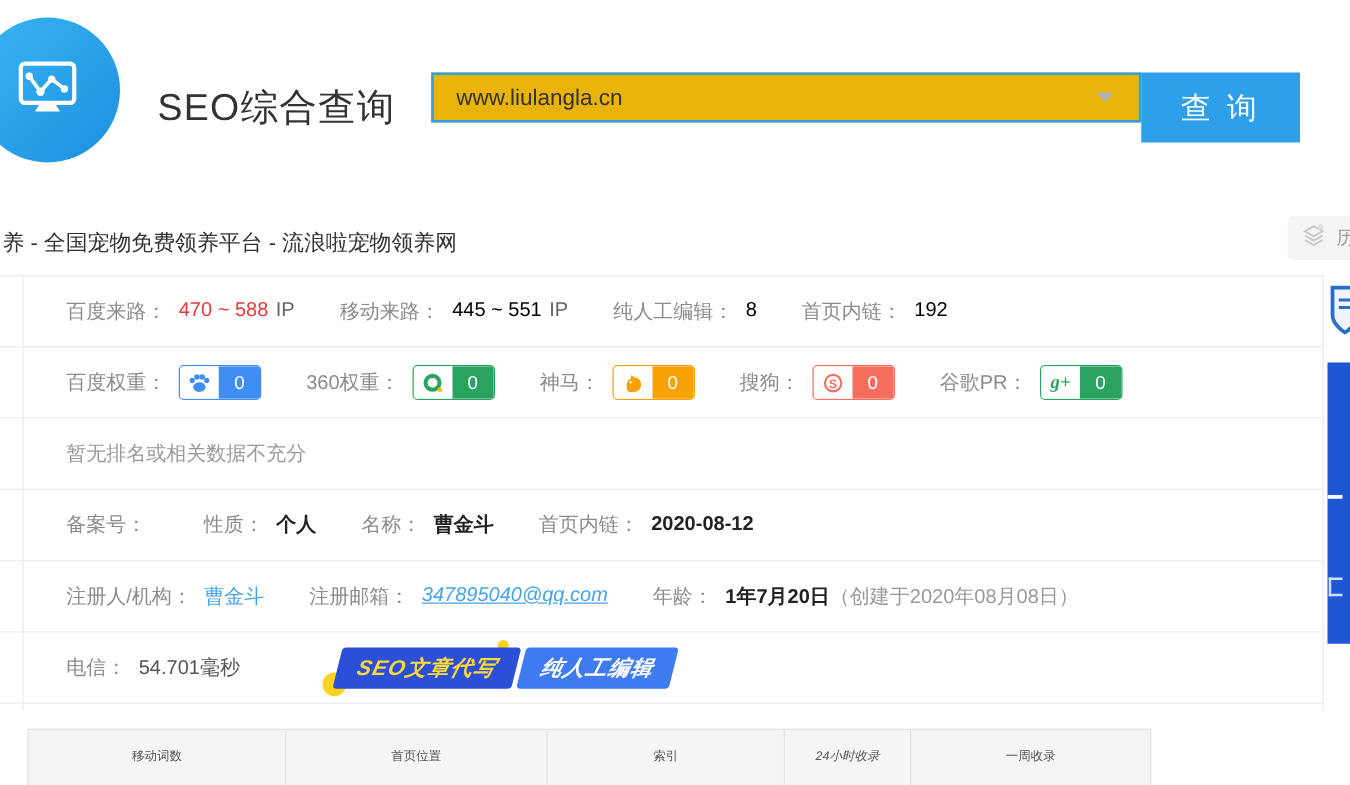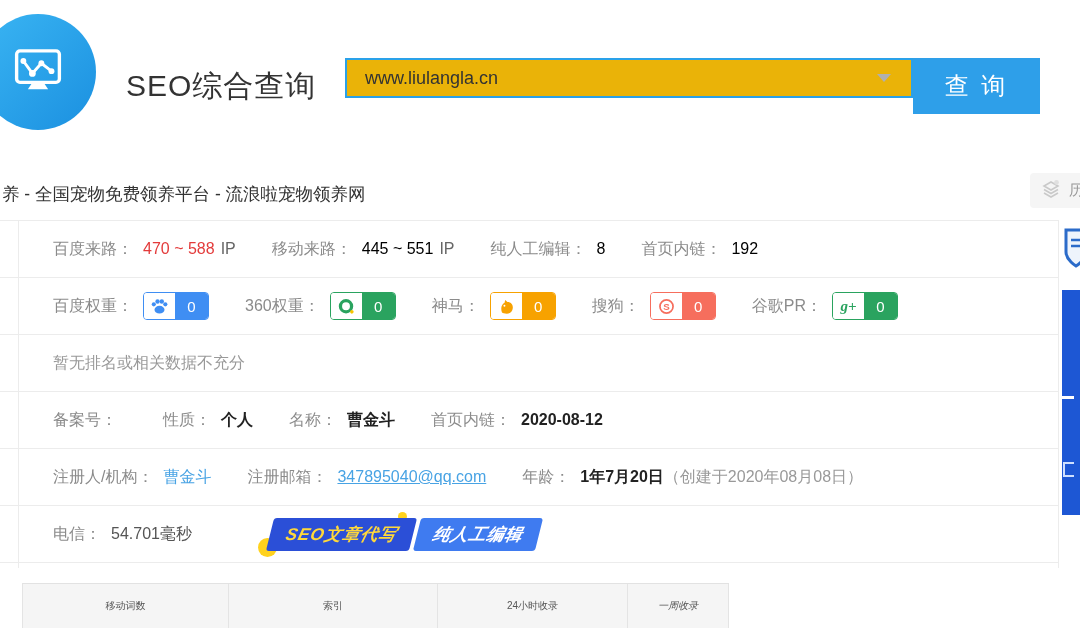--- a/index.html
+++ b/index.html
@@ -59,21 +59,21 @@
     padding-left:53px;box-sizing:border-box;font-size:16px;white-space:nowrap;
   }
   .lab{color:#8b8b8b;margin-right:10px;}
   .val{color:#000000;}
   .val.red{color:#e33b3b;}
   .val.strong{color:#222;font-weight:600;}
   .suffix{color:#666;margin-left:6px;}
   .grp{display:flex;align-items:center;margin-right:36px;}
   .gray-note{color:#999;}
   .link{color:#48a3e4;text-decoration:none;cursor:pointer;}
-  .link.u{text-decoration:underline;}
+  .link.u{text-decoration:underline;font-style:italic;}
   
   .wbadge{
     display:inline-flex;height:26px;border-radius:4px;overflow:hidden;
     align-items:stretch;cursor:pointer;
   }
   .wbadge .ic{width:31px;background:#fff;display:flex;align-items:center;justify-content:center;}
   .wbadge .num{width:33px;color:#fff;font-size:15px;display:flex;align-items:center;justify-content:center;}
   .wbadge.blue{border:1px solid #3f8ef3;}   .wbadge.blue .num{background:#3f8ef3;}
   .wbadge.green{border:1px solid #2aa35f;}  .wbadge.green .num{background:#2aa35f;}
   .wbadge.orange{border:1px solid #f7a200;} .wbadge.orange .num{background:#f7a200;}
@@ -310,16 +310,17 @@
     <path d="M9,14 h10 M9,20 h10" stroke="#2b6bc9" stroke-width="2.4"></path>
   </svg>
 </div>
 <div class="side-banner">
   <span class="dash"></span>
   <span class="mini"></span>
 </div>
 
 <div class="bottom-bar">
   <div class="bcell">移动词数</div>
+  <div class="bcell">首页位置</div>
   <div class="bcell">索引</div>
   <div class="bcell">24小时收录</div>
   <div class="bcell">一周收录</div>
 </div>
 
 </body></html>

